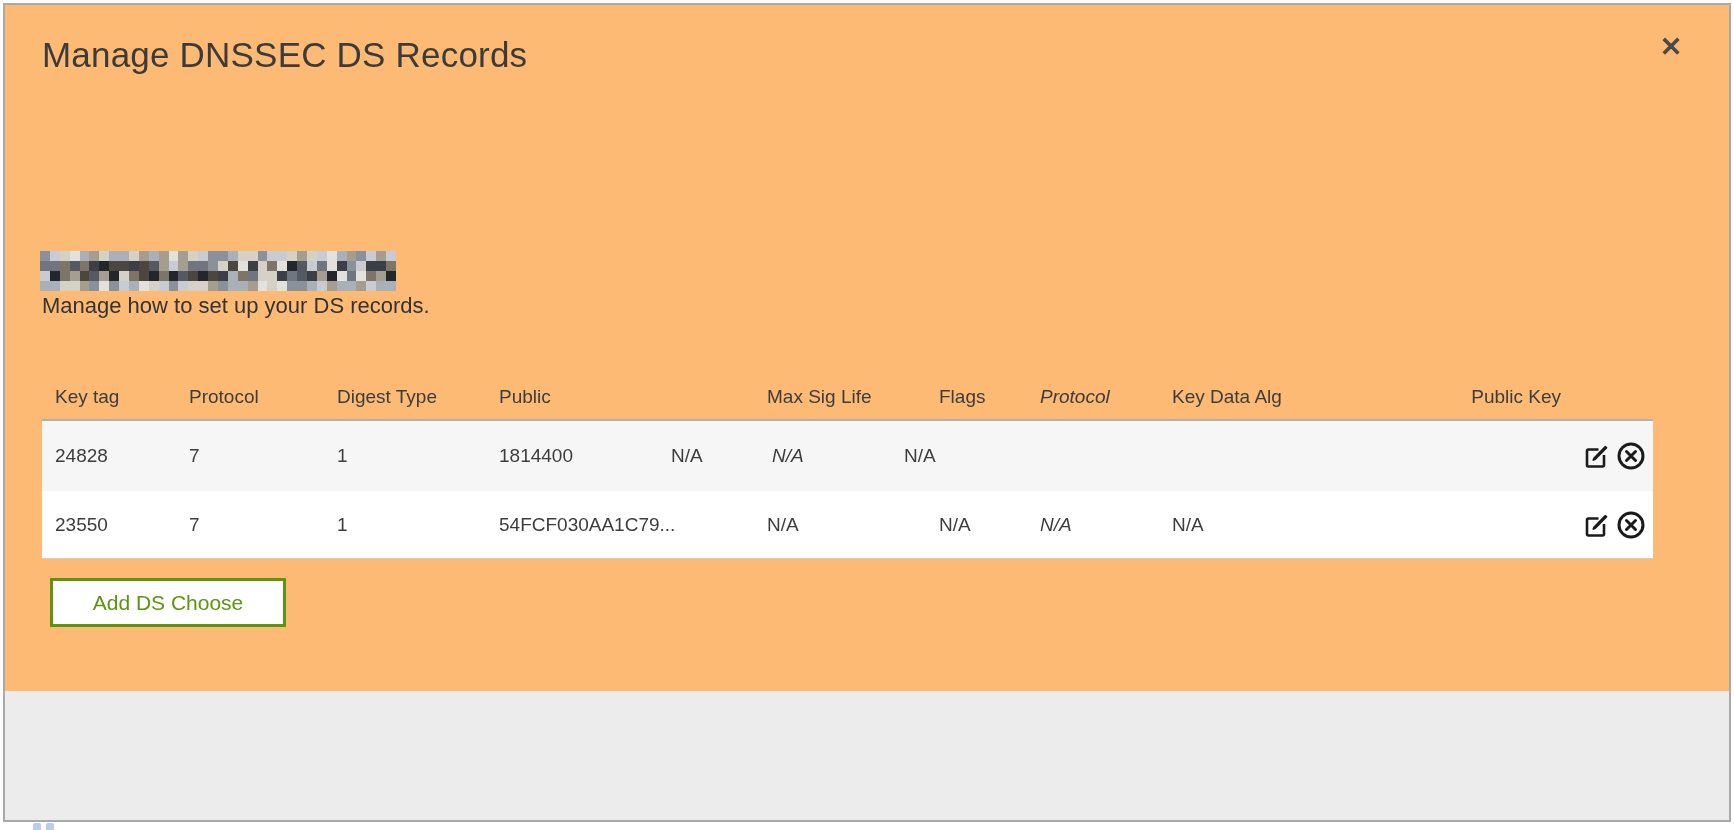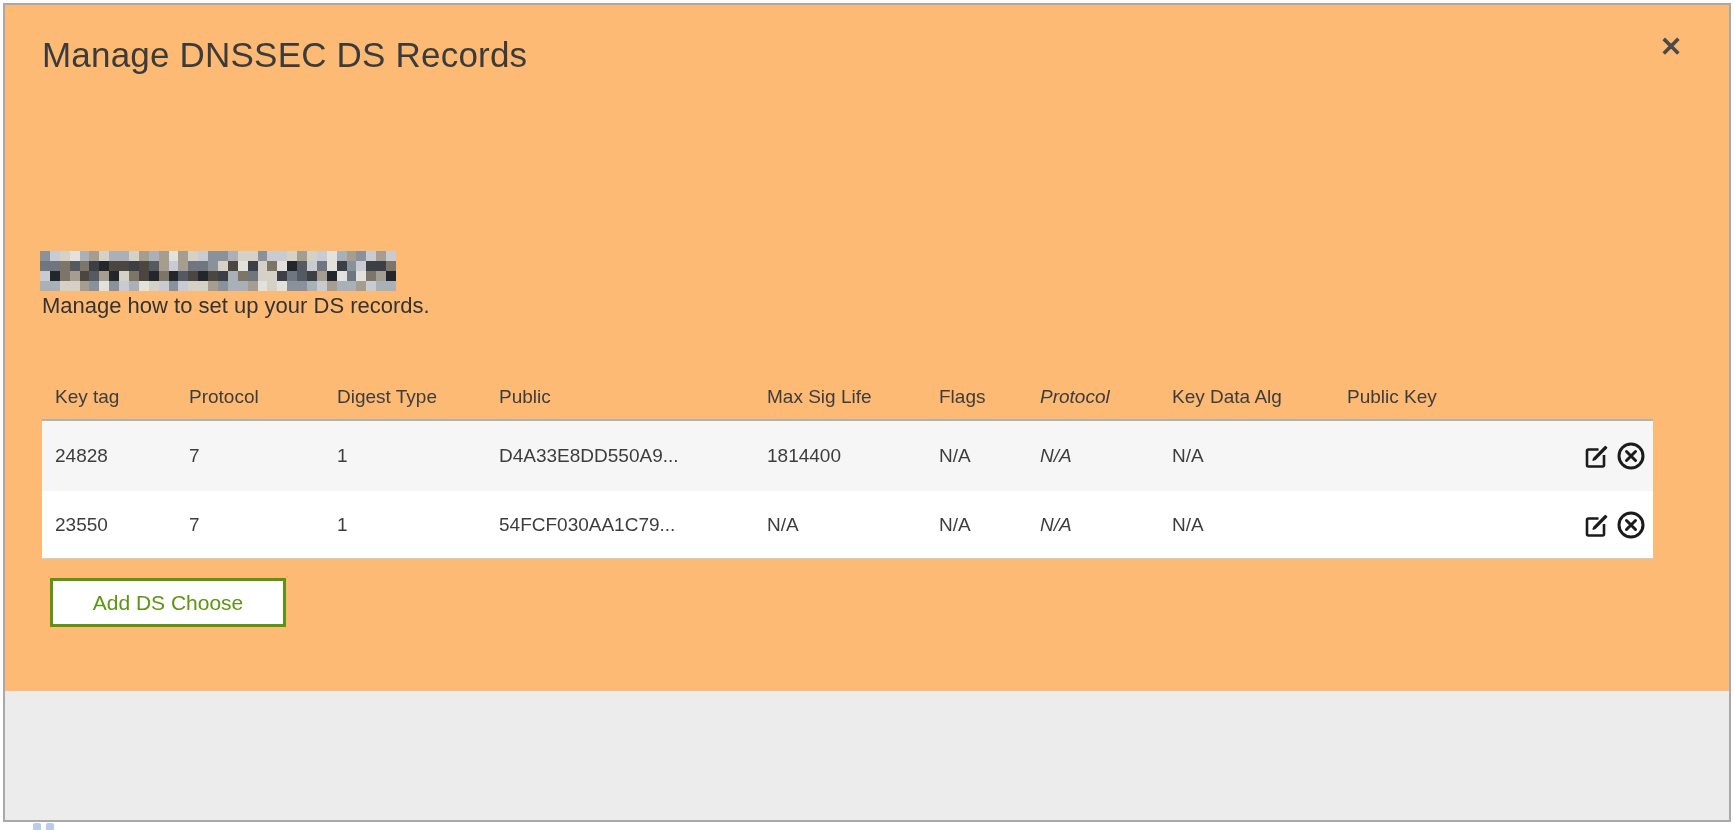--- a/index.html
+++ b/index.html
@@ -31,21 +31,21 @@
   .data-row-1 { height:70px; background:#f6f6f6; }
   .data-row-2 { height:68px; background:#ffffff; border-bottom:1px solid #cfcfcf; }
   .c-keytag   { width:134px; }
   .c-alg      { width:148px; }
   .c-dtype    { width:162px; }
   .c-digest   { width:268px; }
   .c-maxsig   { width:172px; }
   .c-flags    { width:101px; }
   .c-proto    { width:132px;font-style:italic; }
   .c-keydata  { width:175px; }
-  .c-pubkey   { flex:1; }
+  .c-pubkey   { flex:1;text-align:right; }
   .c-actions  { width:92px; display:flex; align-items:center; justify-content:flex-end;
                 gap:2px; padding-right:6px; }
   .icon-btn { width:32px; height:32px; border:none; background:none; cursor:pointer;
               display:flex; align-items:center; justify-content:center; padding:0; }
   .icon-btn svg { display:block; }
 
   .add-btn { position:absolute; left:45px; top:573px; width:236px; height:49px;
              background:#ffffff; border:3px solid #5d9410; color:#5d9410;
              font-size:21px; font-family:inherit; cursor:pointer; }
 
@@ -228,21 +228,20 @@
         <div class="cell c-pubkey">Public Key</div>
         <div class="cell c-actions"></div>
       </div>
 
       <div class="sep"></div>
 
       <div class="trow data-row-1">
         <div class="cell c-keytag">24828</div>
         <div class="cell c-alg">7</div>
         <div class="cell c-dtype">1</div>
-        <div class="cell c-digest">D4A33E8DD550A9...</div>
         <div class="cell c-maxsig">1814400</div>
         <div class="cell c-flags">N/A</div>
         <div class="cell c-proto">N/A</div>
         <div class="cell c-keydata">N/A</div>
         <div class="cell c-pubkey"></div>
         <div class="cell c-actions">
           <button class="icon-btn" title="">
             <span>
               <svg width="30" height="30" viewBox="0 0 30 30">
                 <path d="M22 14 v10 a1.5 1.5 0 0 1 -1.5 1.5 h-14 a1.5 1.5 0 0 1 -1.5 -1.5 v-14 a1.5 1.5 0 0 1 1.5 -1.5 h10" fill="none" stroke="#1b1b1b" stroke-width="2.6"></path>

